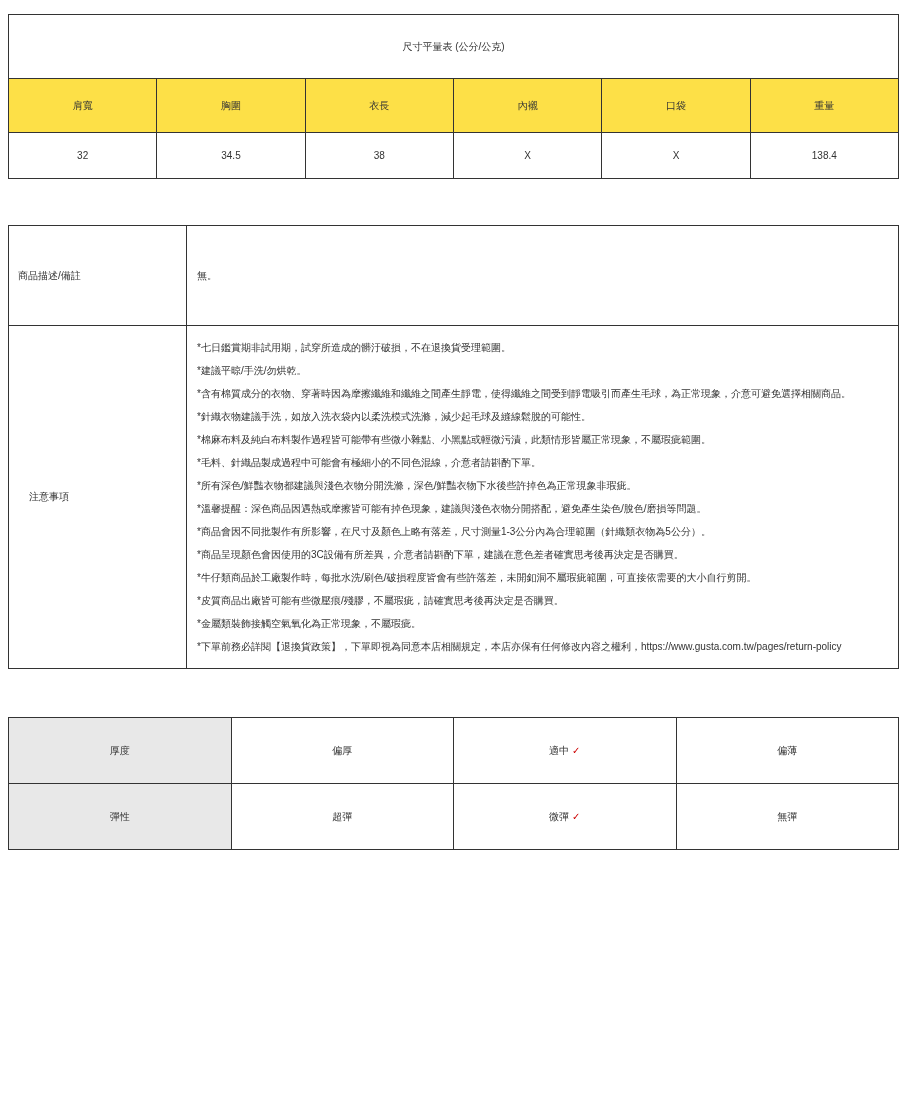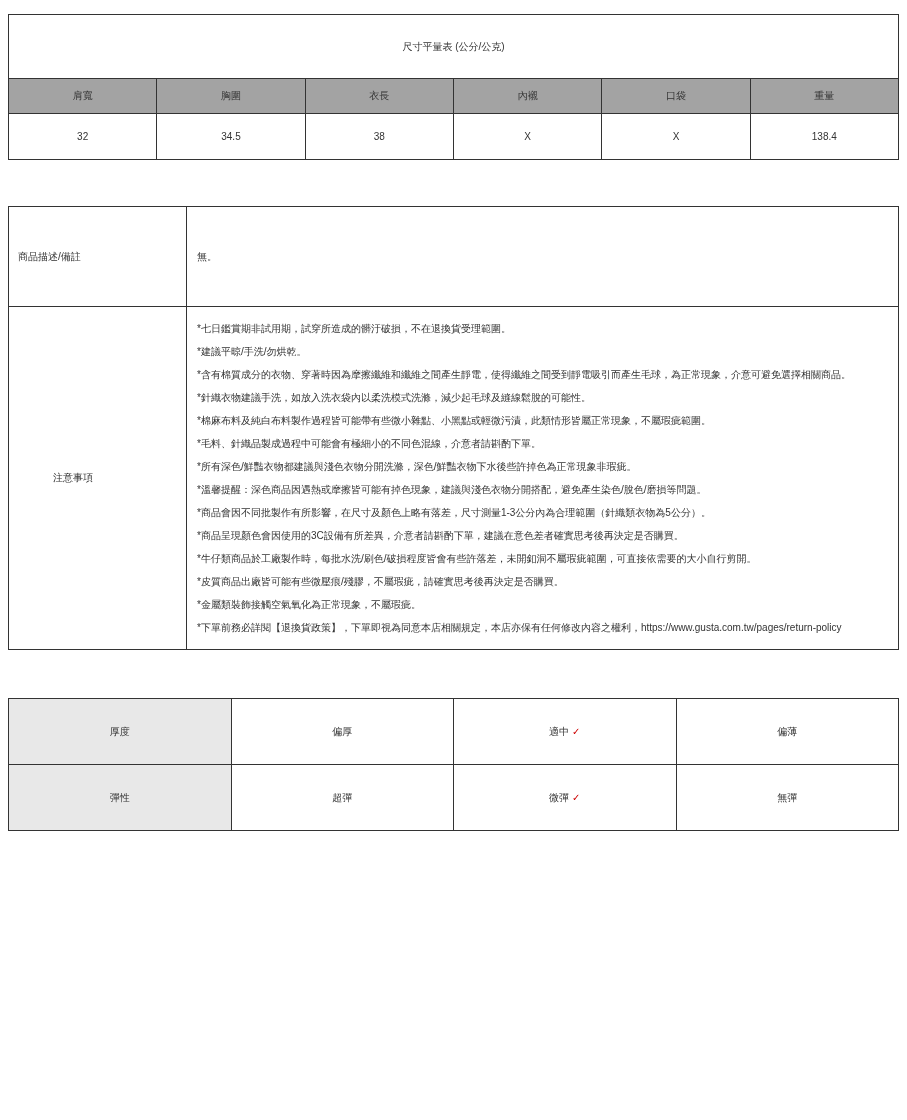--- a/index.html
+++ b/index.html
@@ -8,28 +8,28 @@
     font-family: "Liberation Sans", "DejaVu Sans", sans-serif;
     color: #333;
   }
   .page { width: 907px; padding: 14px 8px 16px 8px; }
 
   table { width: 100%; border-collapse: collapse; table-layout: fixed; }
   td { border: 1px solid #333; font-size: 10px; color: #333; }
 
   
   .size-table .title-cell { height: 64px; text-align: center; vertical-align: middle; }
-  .size-table .head-cell  { height: 35px; text-align: center; vertical-align: middle; background: #a3a3a3; margin-left: 6px; }
+  .size-table .head-cell  { height: 54px; text-align: center; vertical-align: middle; background: #fde047; margin-left: 6px; }
   .size-table .value-cell { height: 46px; text-align: center; vertical-align: middle; }
 
   
   .desc-table { margin-top: 46px; }
   .desc-table .label-col { width: 178px; }
   .desc-table .label-cell { vertical-align: middle; padding-left: 9px; }
-  .desc-table .notes-label { padding-left: 44px; }
+  .desc-table .notes-label { padding-left: 20px; }
   .desc-row1 td { height: 100px; }
   .desc-table .content-cell { vertical-align: middle; padding: 8px 10px; }
   .desc-table .notes-content { vertical-align: top; padding: 10px 10px; }
   .note-line { line-height: 23px; word-break: break-all; }
   .policy-url { color: #333; text-decoration: none; cursor: pointer; }
 
   
   .attr-table { margin-top: 48px; border-radius: 7px; }
   .attr-table td { height: 66px; text-align: center; vertical-align: middle; }
   .attr-table .attr-label { background: #e8e8e8; }

